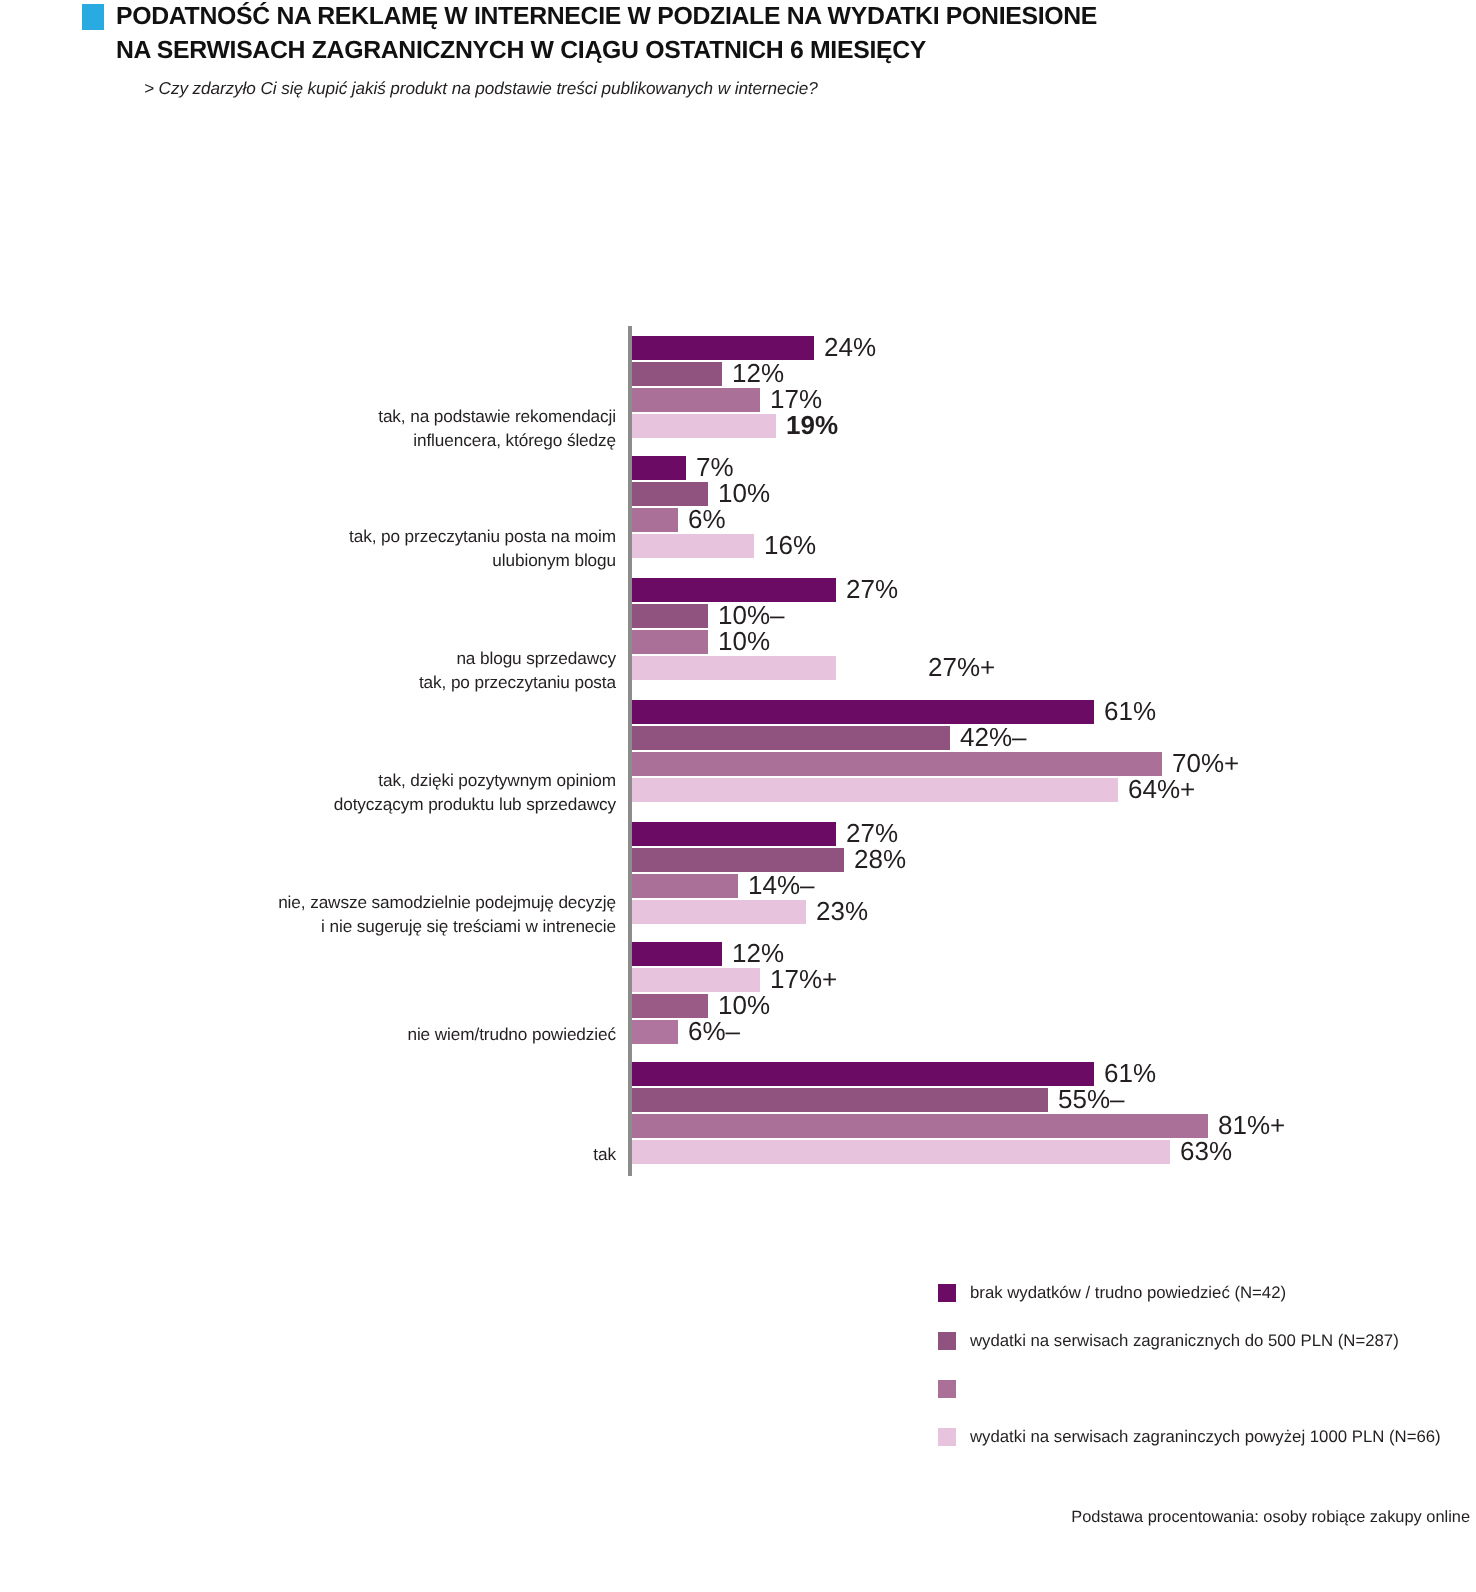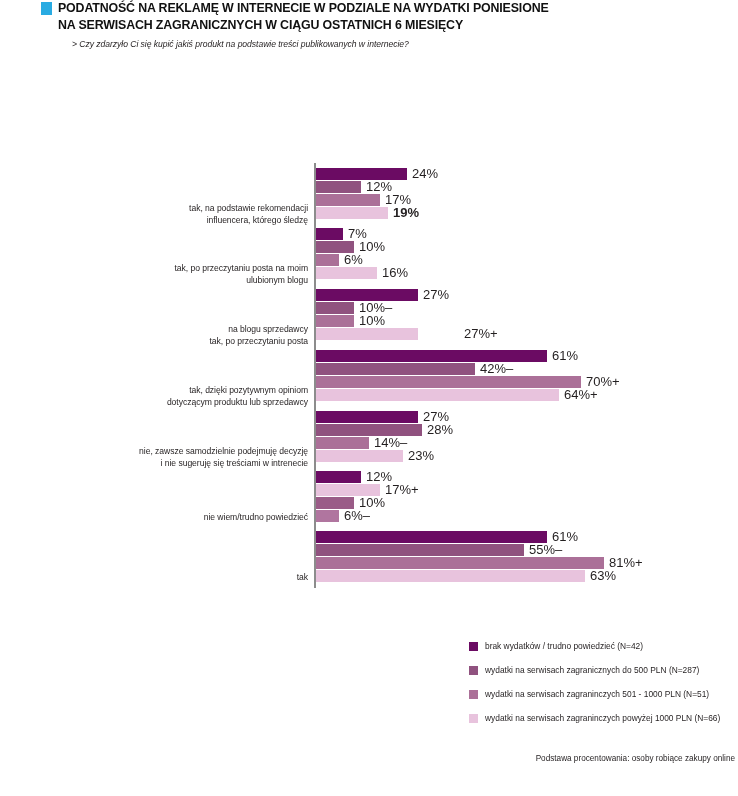--- a/index.html
+++ b/index.html
@@ -319,21 +319,20 @@
     <div class="legend-item">
       <span class="legend-swatch" style="background: rgb(107, 11, 99);"></span>
       <span class="legend-label">brak wydatków  / trudno powiedzieć (N=42)</span>
     </div>
     <div class="legend-item">
       <span class="legend-swatch" style="background: rgb(144, 82, 127);"></span>
       <span class="legend-label">wydatki na serwisach zagranicznych do 500 PLN (N=287)</span>
     </div>
     <div class="legend-item">
       <span class="legend-swatch" style="background: rgb(171, 112, 152);"></span>
-      <span class="legend-label">wydatki na serwisach zagraninczych 501 - 1000 PLN (N=51)</span>
     </div>
     <div class="legend-item">
       <span class="legend-swatch" style="background: rgb(232, 195, 221);"></span>
       <span class="legend-label">wydatki na serwisach zagraninczych powyżej 1000 PLN (N=66)</span>
     </div>
   </div>
 
 <div id="footnote">Podstawa procentowania: osoby robiące zakupy online</div>
 
 </body></html>

